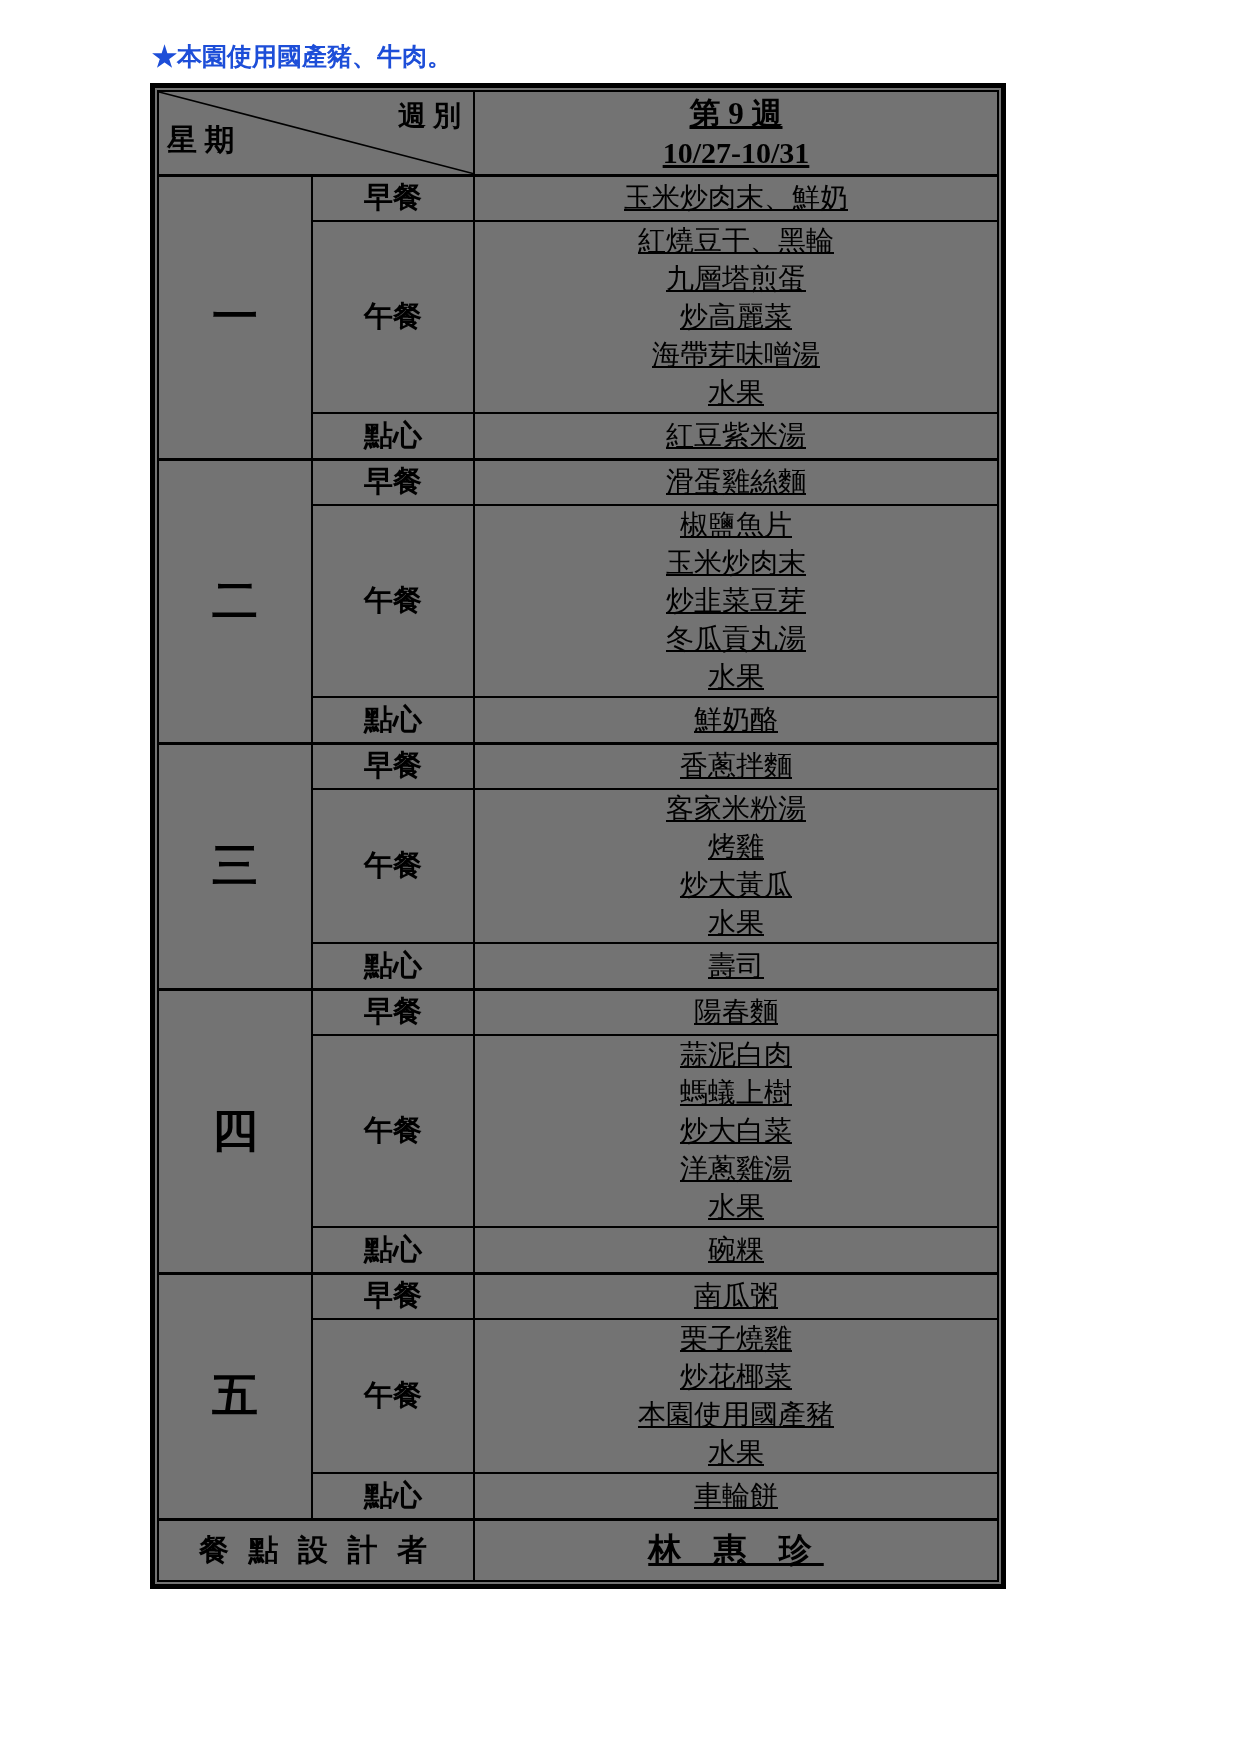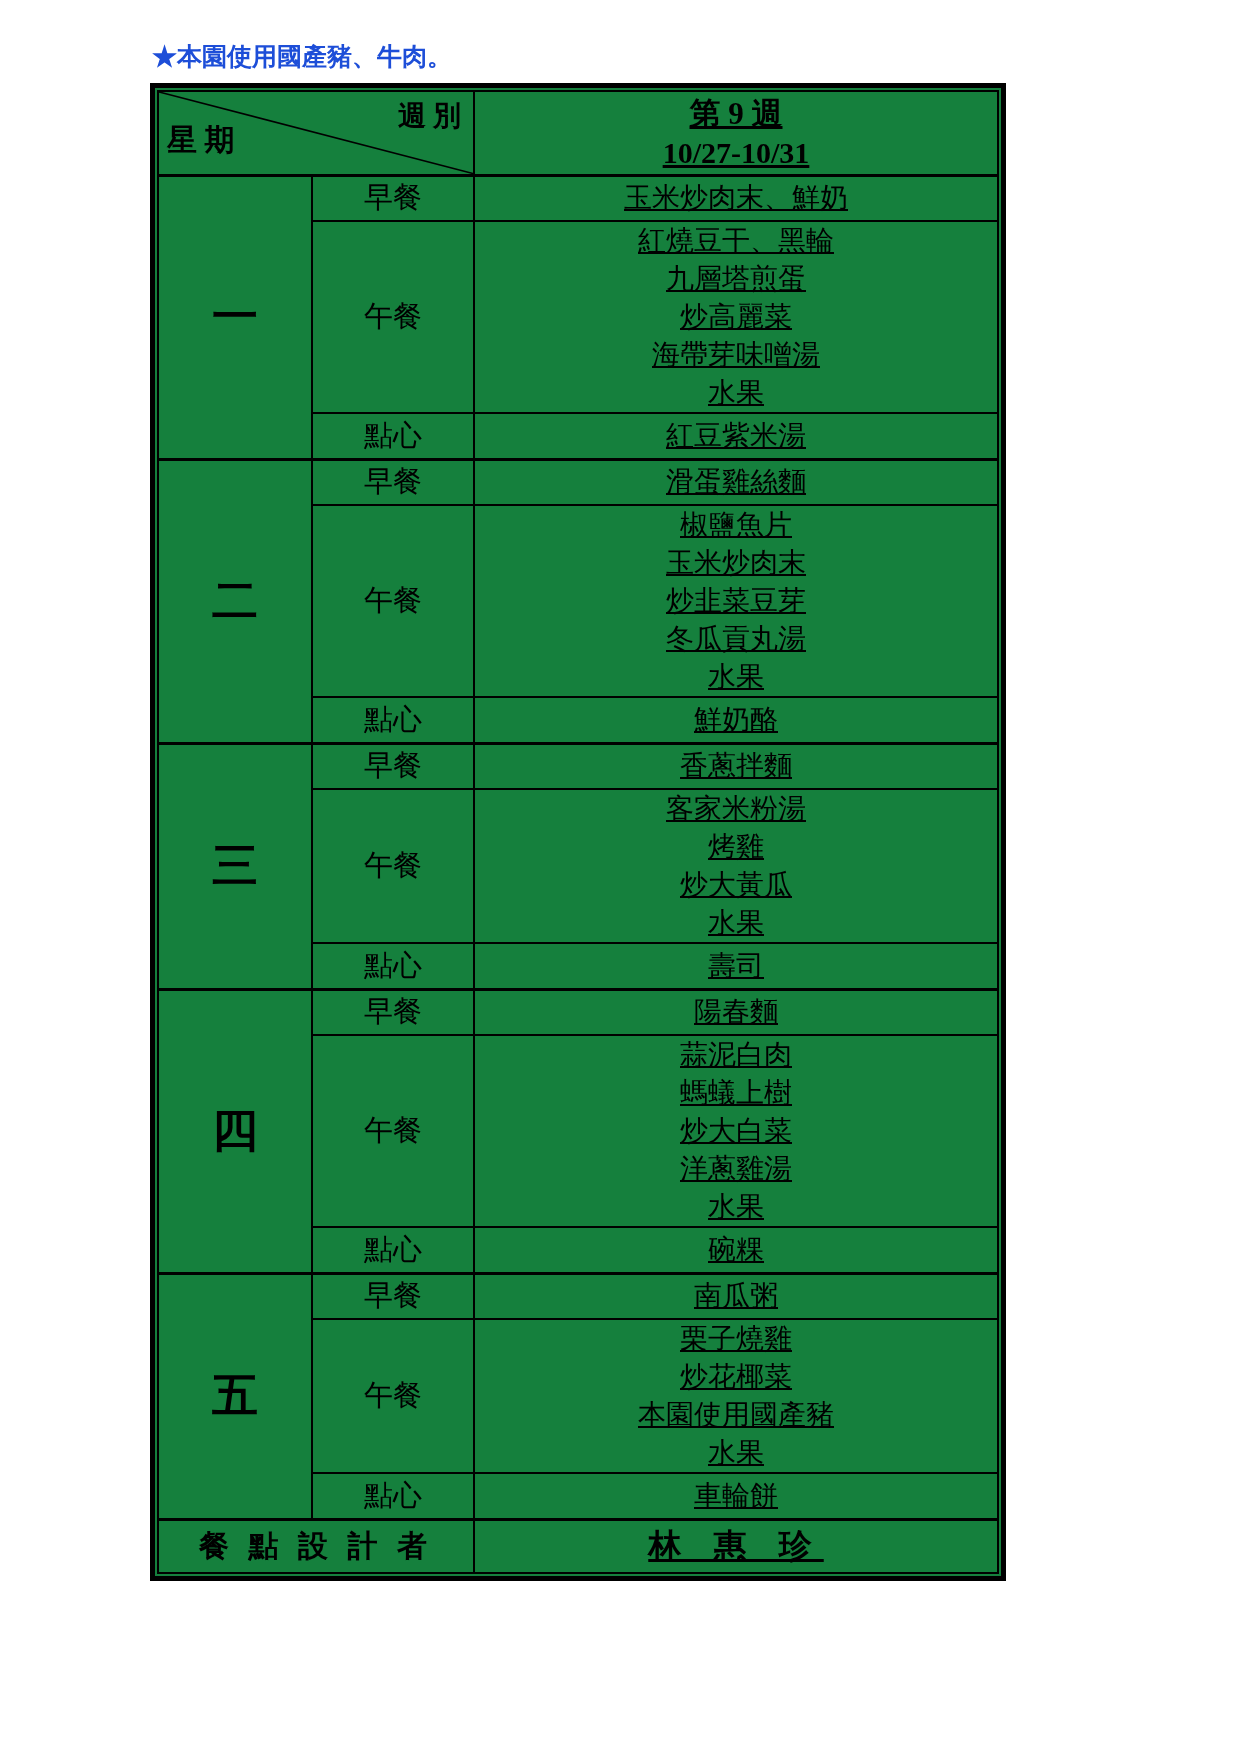--- a/index.html
+++ b/index.html
@@ -32,21 +32,21 @@
   .notice {
     margin: 0 0 10px 2px;
     font-size: 25px;
     font-weight: bold;
     color: #1d4ed8;
   }
   .frame {
     display: inline-block;
     border: 5px solid #000000;
     padding: 2px;
-    background: #15803d;
+    background: #737373;
   }
   table.menu-table {
     border-collapse: collapse;
     table-layout: fixed;
   }
   table.menu-table td {
     border: 2px solid #000000;
     padding: 0;
     vertical-align: middle;
     overflow: hidden;
@@ -54,21 +54,21 @@
   col.c-day  { width: 154px; }
   col.c-meal { width: 162px; }
   col.c-menu { width: 524px; }
 
   td.content { border-left: 5px solid #000000; }
   tr.block-start td { border-top: 3px solid #000000; }
   tr.r-header td { border-bottom: 3px solid #000000; }
 
   tr.r-header { height: 84px; }
   tr.r-single { height: 46px; }
-  tr.r-designer { height: 54px; }
+  tr.r-designer { height: 62px; }
 
   td.corner {
     position: relative;
   }
   .diag {
     position: absolute;
     left: 0; top: 0;
     width: 100%; height: 100%;
     display: block;
   }
@@ -96,21 +96,21 @@
     line-height: 38px;
   }
   td.day {
     text-align: center;
     font-size: 46px;
     font-weight: bold;
   }
   td.meal {
     text-align: center;
     font-size: 29px;
-    font-weight: normal;
+    font-weight: bold;
   }
   td.content {
     text-align: center;
     font-size: 28px;
     text-decoration: underline;
   }
   td.lunch-cell { padding: 5px 0; }
   .lunch-line {
     line-height: 38px;
     text-align: center;

